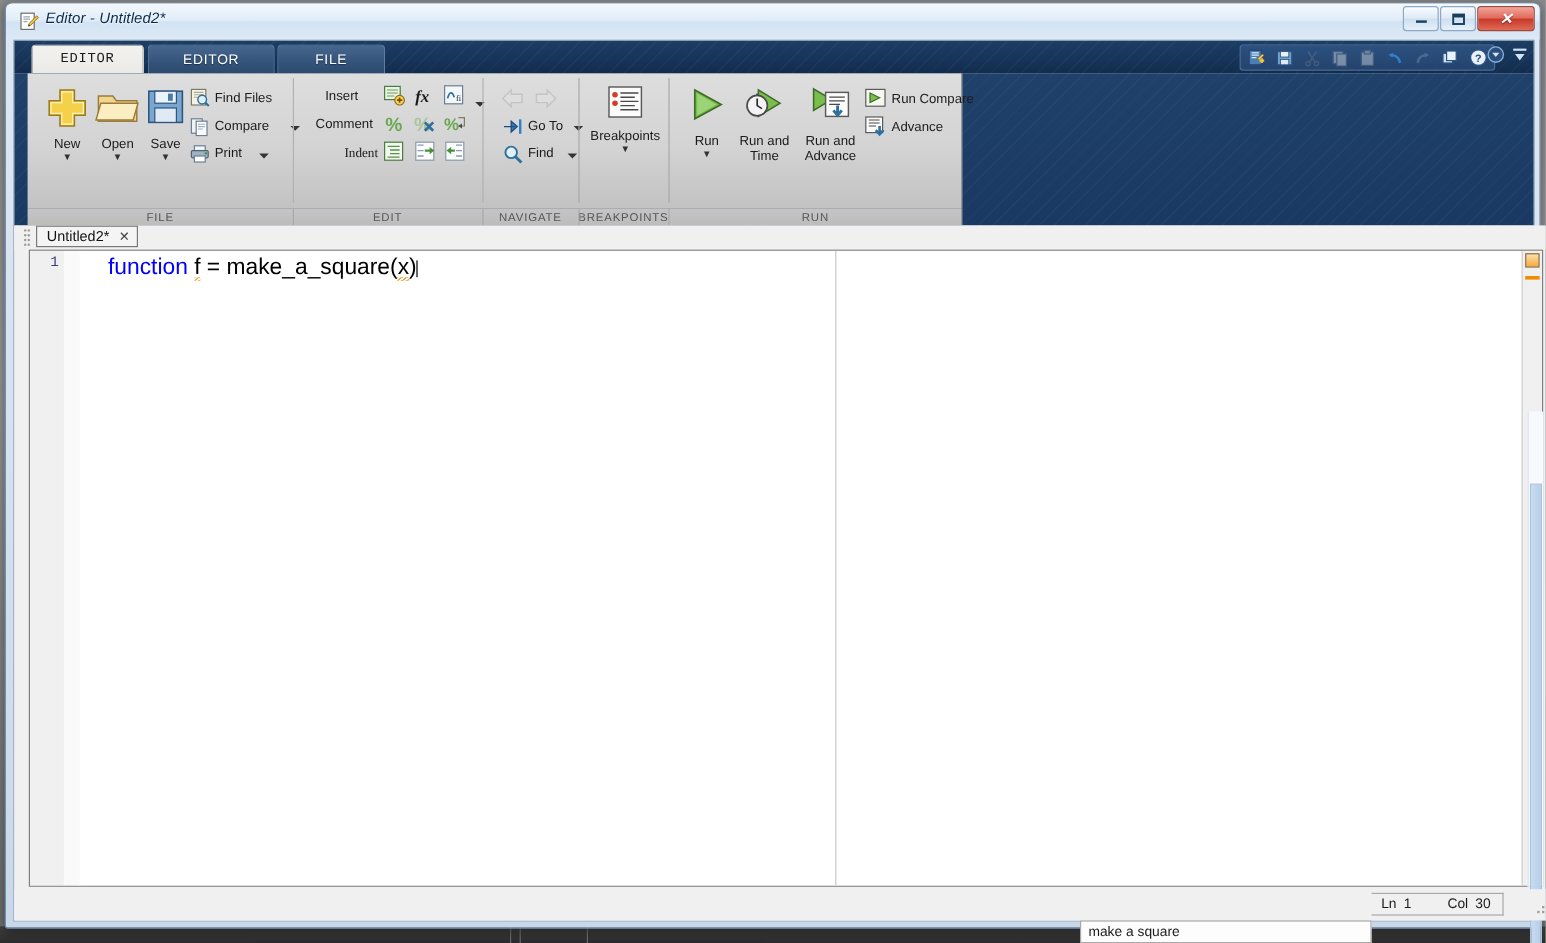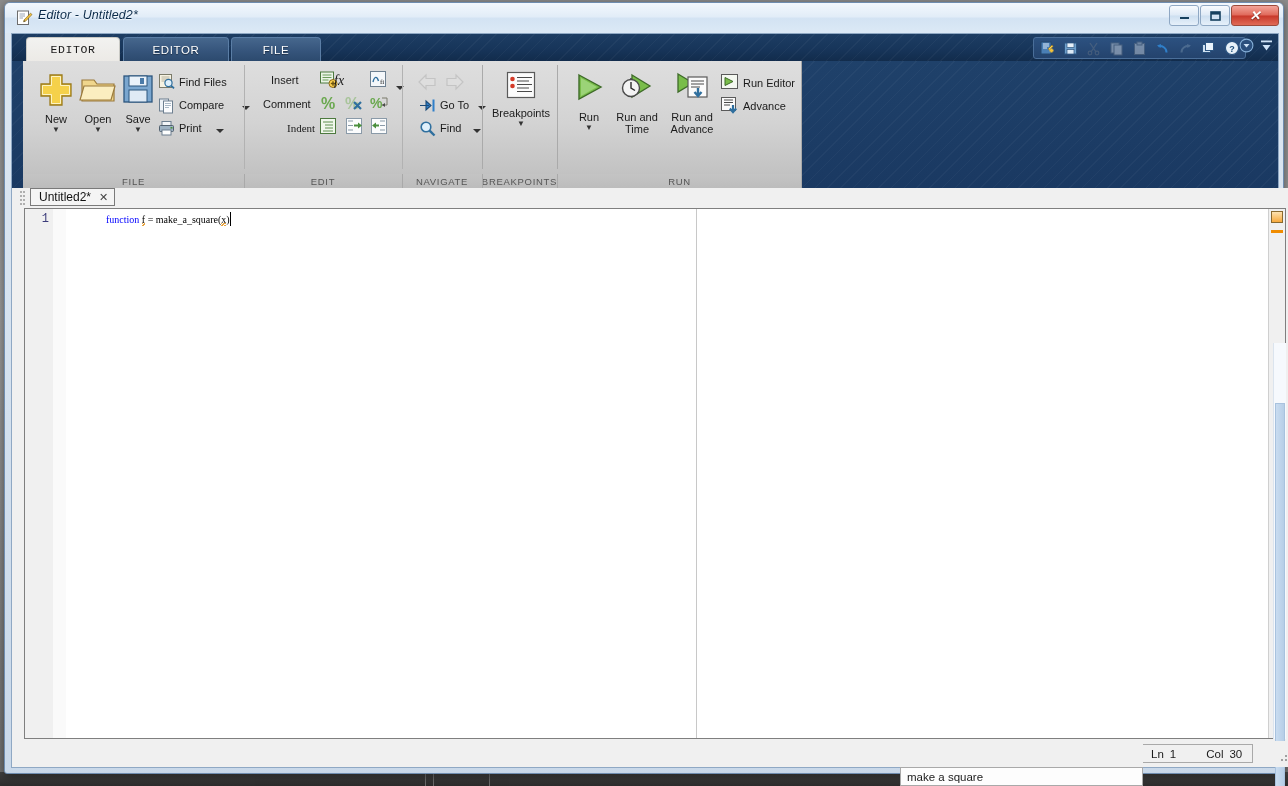--- a/index.html
+++ b/index.html
@@ -191,23 +191,23 @@
     background: #fafafa; border-right: 1px solid #e7e7e7;
   }
   .linenum {
     position:absolute; right: 4px; top: 3px;
     font-family: "Liberation Mono", monospace;
     font-size: 12px; color: #3b3b7a;
   }
   .code-area { position:absolute; left: 41px; top:0; right: 17px; bottom:0; background:#fff; }
   .limit-line { position:absolute; left: 630px; top:0; width:1px; bottom:0; background:#c8c8c8; }
   .code-line {
-    position:absolute; left: 40px; top: 3px;
-    font-family: Liberation Serif, serif;
-    font-size: 10px; white-space: pre;
+    position:absolute; left: 24px; top: 3px;
+    font-family: Liberation Sans, sans-serif;
+    font-size: 19px; white-space: pre;
     color: #000;
   }
   .kw { color: #0000ff; }
   .squig {
     position: relative;
     background-image: repeating-linear-gradient(135deg,#e8a33d 0 1px, transparent 1px 2px);
     background-repeat: repeat-x;
     background-size: 4px 3px;
     background-position: 0 100%;
     padding-bottom: 1px;
@@ -478,21 +478,21 @@
           <div class="txtlbl" style="left:248px; top:13px;">Insert</div>
           <div style="position:absolute; left:296px; top:70px;"></div>
           <div style="position:absolute; left:296px; top:9px;">
             <svg width="19" height="19" viewBox="0 0 19 19">
               <rect x="1.5" y="2" width="13" height="11" fill="#eaf4e6" stroke="#4d7a3f"></rect>
               <path d="M3.5 5 h9 M3.5 7.5 h9 M3.5 10 h6" stroke="#6d9c5d" stroke-width="1"></path>
               <circle cx="14" cy="13.5" r="4" fill="#ffd24d" stroke="#8a6a20"></circle>
               <path d="M14 11.3 v4.4 M11.8 13.5 h4.4" stroke="#6b5313" stroke-width="1.4"></path>
             </svg>
           </div>
-          <div style="position:absolute; left:309px; top:10px;">
+          <div style="position:absolute; left:321px; top:10px;font-weight:bold;">
             <svg width="20" height="18" viewBox="0 0 20 18">
               <text x="2" y="14" font-size="14" font-style="italic" font-family="Liberation Serif, serif" fill="#1b1b1b">fx</text>
             </svg>
           </div>
           <div style="position:absolute; left:346px; top:9px;">
             <svg width="19" height="19" viewBox="0 0 19 19">
               <rect x="1.5" y="1.5" width="15" height="15" fill="#f4f7fa" stroke="#6d7f90"></rect>
               <path d="M4 12 C5.5 6 8 6 9.5 11" stroke="#2f6f9e" stroke-width="1.4" fill="none"></path>
               <text x="11" y="14" font-size="7" font-family="Liberation Serif, serif" fill="#1b1b1b">fi</text>
             </svg>
@@ -616,21 +616,21 @@
               <path d="M24 17 v7 M20.5 21 l3.5 4 3.5 -4" stroke="#2f6f9e" stroke-width="2.4" fill="none"></path>
             </svg>
             <div class="lbl">Run and Advance</div>
           </div>
 
           <div class="smallrow" style="left:697px; top:12px;">
             <svg width="19" height="19" viewBox="0 0 19 19">
               <rect x="1.5" y="1.5" width="16" height="14" fill="#f4f8f1" stroke="#5a5a5a"></rect>
               <path d="M5 4.5 L13 8.5 L5 12.5 Z" fill="#79bd4a" stroke="#3e6b28" stroke-width="1"></path>
             </svg>
-            <span class="lbl">Run Editor</span>
+            <span class="lbl">Run Compare</span>
           </div>
 
           <div class="smallrow" style="left:697px; top:35px;">
             <svg width="19" height="19" viewBox="0 0 19 19">
               <rect x="1.5" y="1.5" width="14" height="13" fill="#fbfbfb" stroke="#5a5a5a"></rect>
               <path d="M4 4 h9 M4 6.5 h9 M4 9 h6" stroke="#4a4a4a" stroke-width="1"></path>
               <path d="M13 9 v6 M9.8 12.5 l3.2 3.5 3.2 -3.5" stroke="#2f6f9e" stroke-width="2.2" fill="none"></path>
             </svg>
             <span class="lbl">Advance</span>
           </div>

